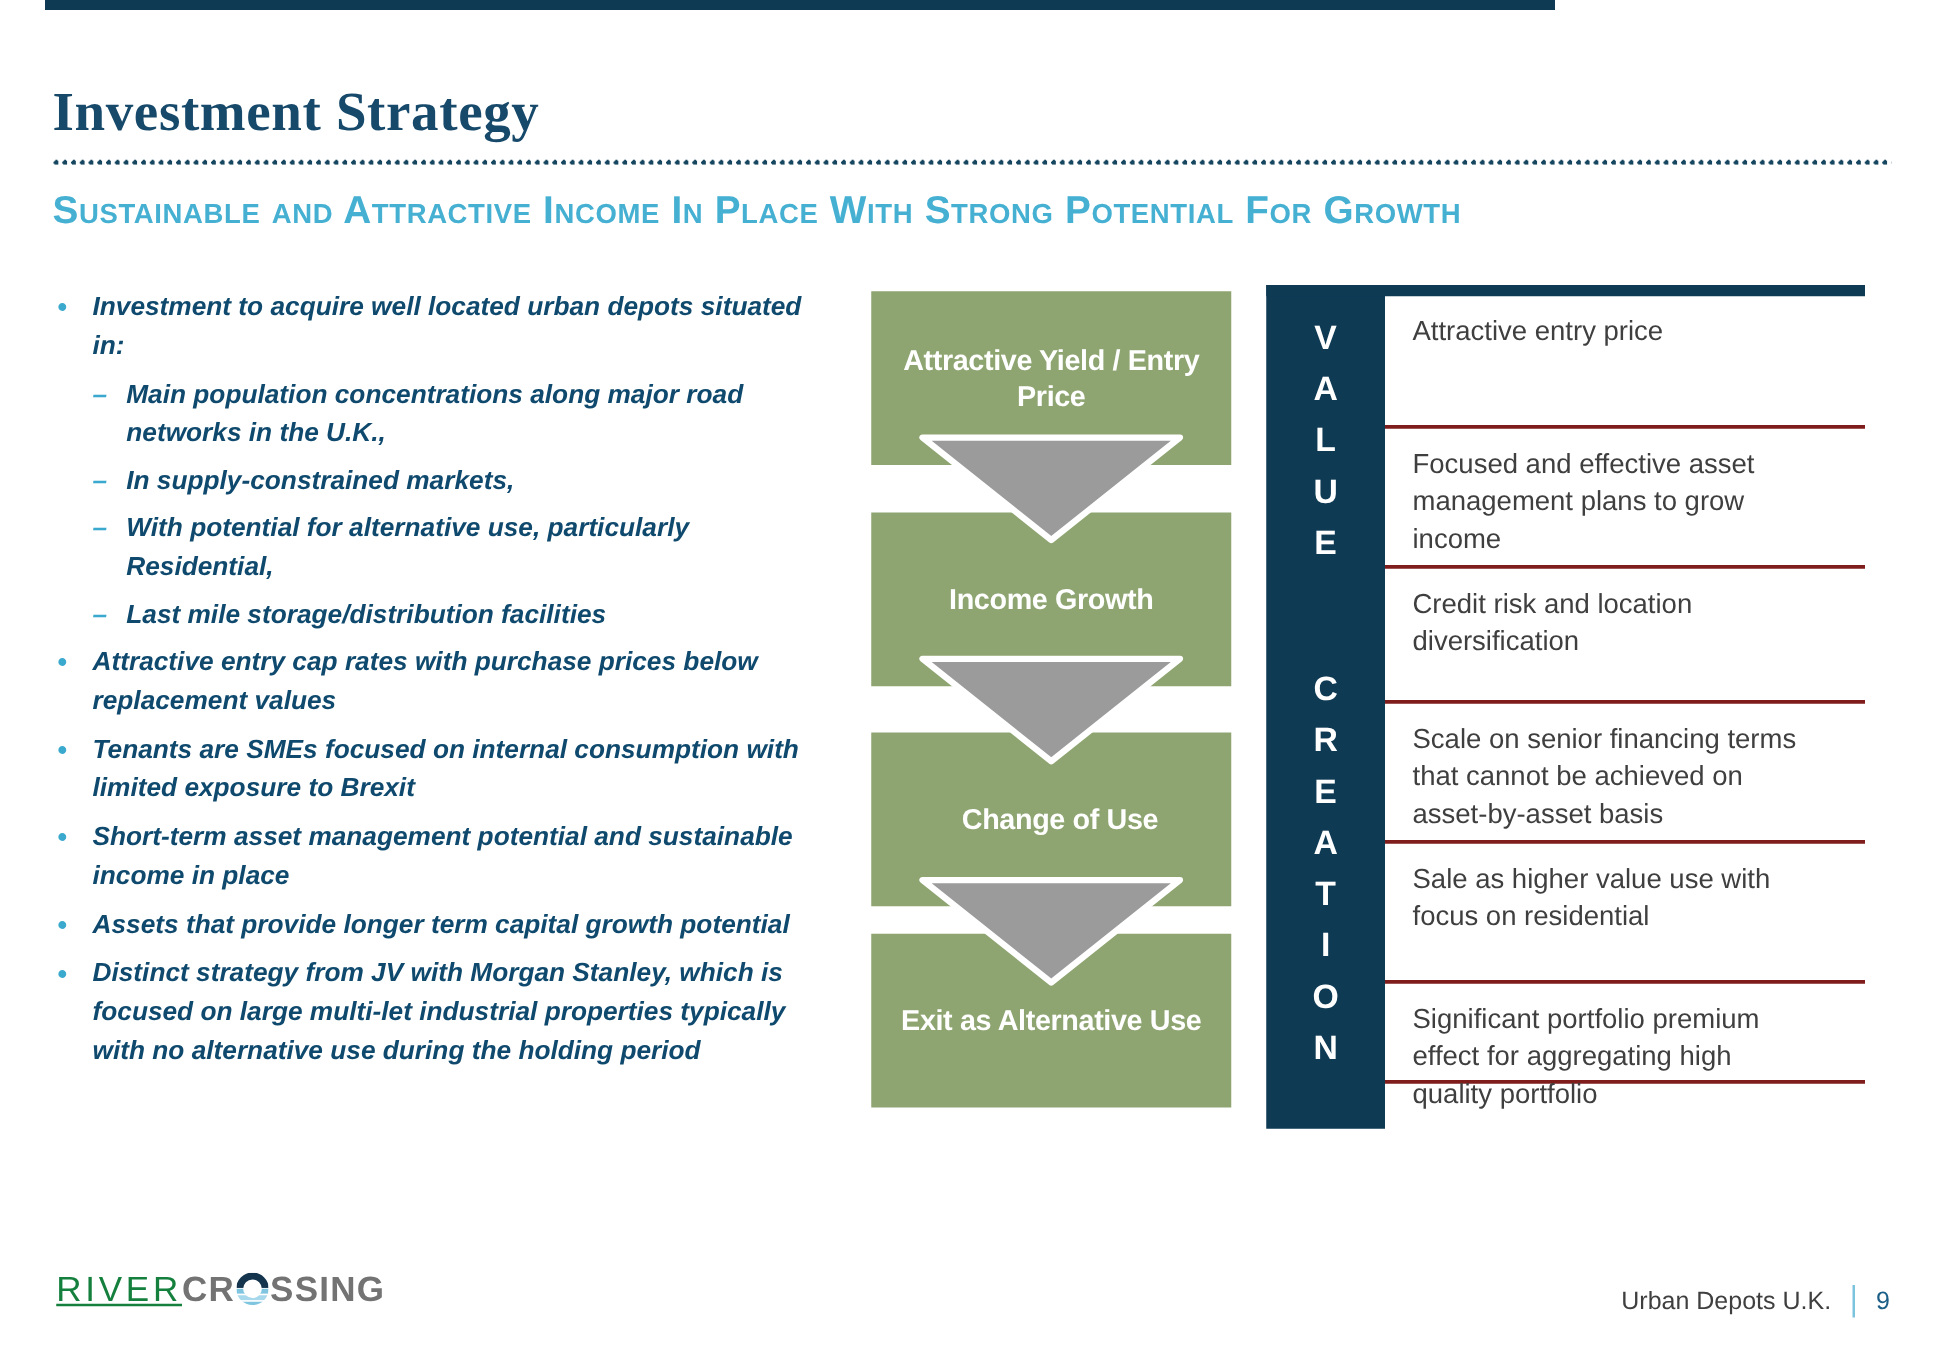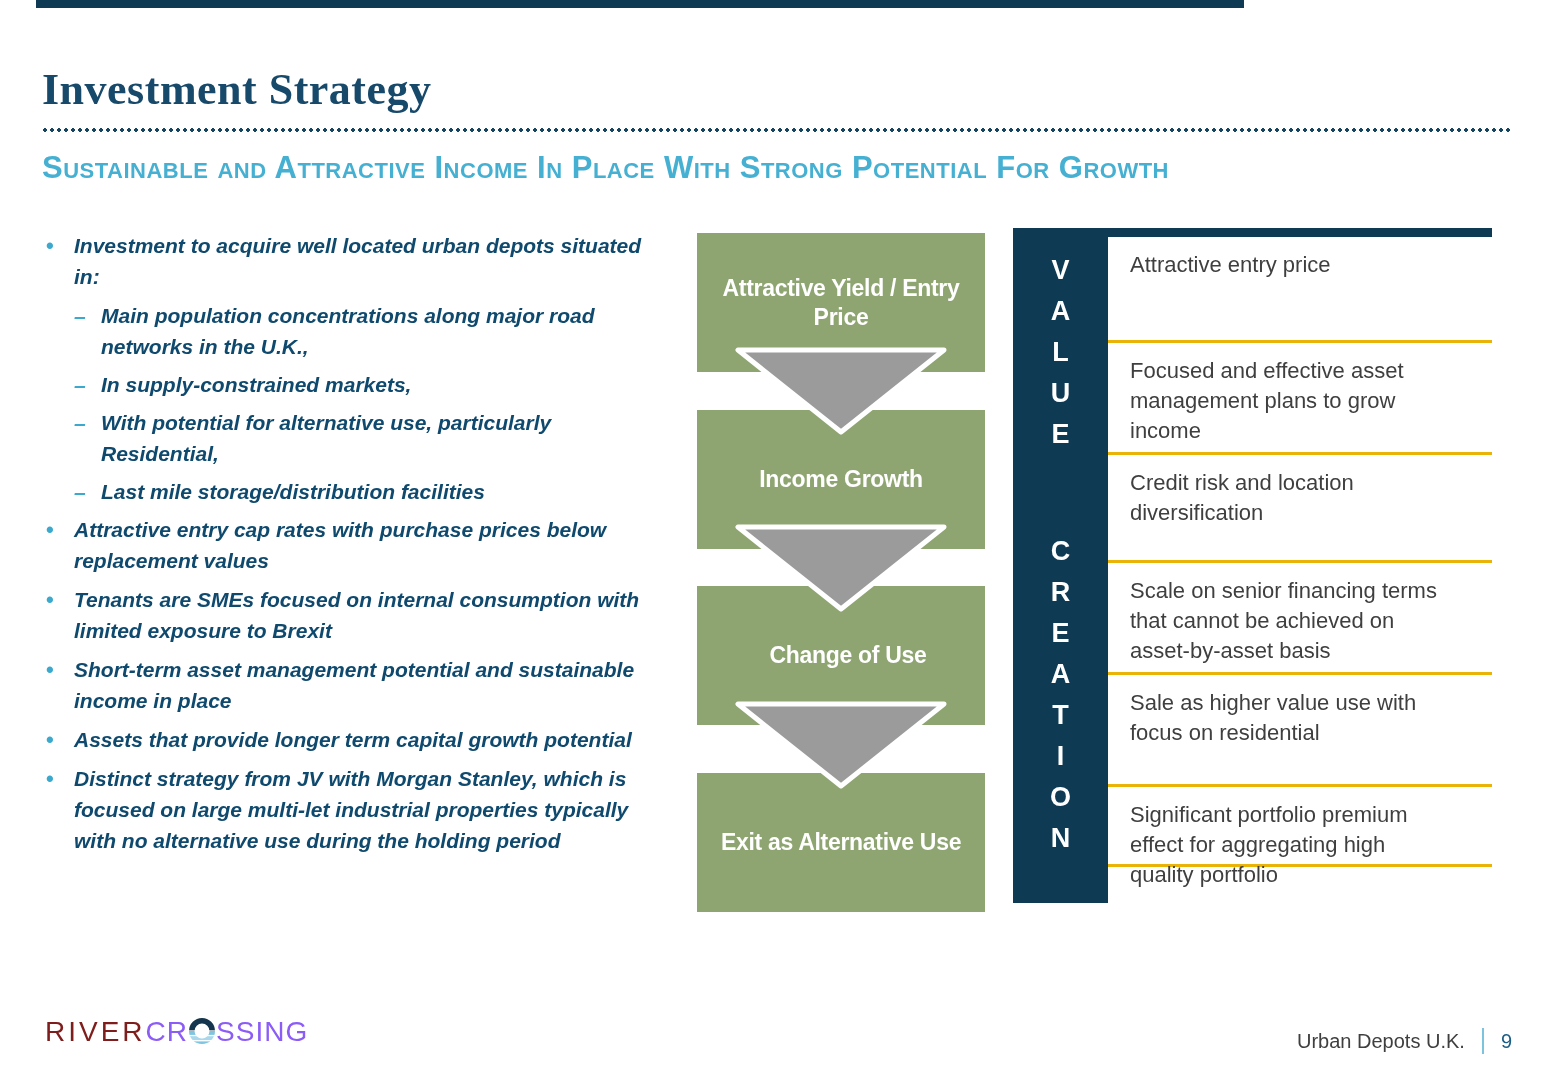--- a/index.html
+++ b/index.html
@@ -64,39 +64,39 @@
   
   .panel { position: absolute; left: 1013px; top: 228px; width: 479px; height: 676px; }
   .panel-topbar { position: absolute; left: 0; top: 0; width: 100%; height: 9px; background: #0e3a54; }
   .panel-col { position: absolute; left: 0; top: 0; width: 95px; height: 675px; background: #0e3a54; }
   .v-letters { position: absolute; left: 0; width: 95px; text-align: center; }
   .v-letters.grp1 { top: 22px; }
   .v-letters.grp2 { top: 303px; }
   .v-letter { display: block; color: #ffffff; font-weight: 700; font-size: 27px; line-height: 41px; }
   .rows { margin-left: 95px; padding-top: 9px; }
   .row {
-    border-bottom: 3px solid #eab308;
+    border-bottom: 3px solid #7f1d1d;
     padding: 13px 8px 0 22px;
     font-size: 22px; line-height: 30px; color: #3f3f3f;
     white-space: pre-line;
   }
   .row:nth-child(1) { height: 106px; }
   .row:nth-child(2) { height: 112px; }
   .row:nth-child(3) { height: 108px; }
   .row:nth-child(4) { height: 112px; }
   .row:nth-child(5) { height: 112px; }
   .row:nth-child(6) { height: 80px; }
 
   
   .logo {
     position: absolute; left: 45px; top: 1016px;
     font-size: 28px; color: #14354d; white-space: nowrap;
   }
-  .logo-light { font-weight: 400; letter-spacing: 3px; color: #7f1d1d; }
-  .logo-bold { font-weight: 400; letter-spacing: 1px; color: #8b5cf6; }
+  .logo-light { font-weight: 400; letter-spacing: 3px; color: #15803d; text-decoration: underline; }
+  .logo-bold { font-weight: 700; letter-spacing: 1px; color: #737373; }
   .logo-o { display: inline-block; vertical-align: -3px; margin: 0 1px; }
   .footer-right {
     position: absolute; right: 47px; top: 1028px;
     display: flex; align-items: center;
     font-size: 20px; color: #3f3f3f;
   }
   .footer-divider { width: 2px; height: 26px; background: #7cc3de; margin: 0 17px; }
   .footer-page { color: #1b5e86; }
 </style>
 </head>
@@ -157,21 +157,21 @@
 focused on large multi-let industrial properties typically
 with no alternative use during the holding period</div>
     </div>
   </div>
 
 <div class="flow" id="flowchart">
     <div class="flow-box" style="top: 5px;"><span>Attractive Yield / Entry
 Price</span></div>
     <div class="flow-box" style="top: 182px;"><span>Income Growth</span></div>
     <div class="flow-box" style="top: 358px; padding-left: 20px;"><span>Change of Use</span></div>
-    <div class="flow-box" style="top: 545px;"><span>Exit as Alternative Use</span></div>
+    <div class="flow-box" style="top: 519px;"><span>Exit as Alternative Use</span></div>
     <div class="flow-arrow" style="top: 119px;"><svg width="218" height="89" viewBox="0 0 218 89">
         <polygon points="6,3 212,3 109,85" fill="#9b9b9b" stroke="#ffffff" stroke-width="5" stroke-linejoin="round"></polygon>
       </svg></div>
     <div class="flow-arrow" style="top: 296px;"><svg width="218" height="89" viewBox="0 0 218 89">
         <polygon points="6,3 212,3 109,85" fill="#9b9b9b" stroke="#ffffff" stroke-width="5" stroke-linejoin="round"></polygon>
       </svg></div>
     <div class="flow-arrow" style="top: 473px;"><svg width="218" height="89" viewBox="0 0 218 89">
         <polygon points="6,3 212,3 109,85" fill="#9b9b9b" stroke="#ffffff" stroke-width="5" stroke-linejoin="round"></polygon>
       </svg></div>
   </div>

